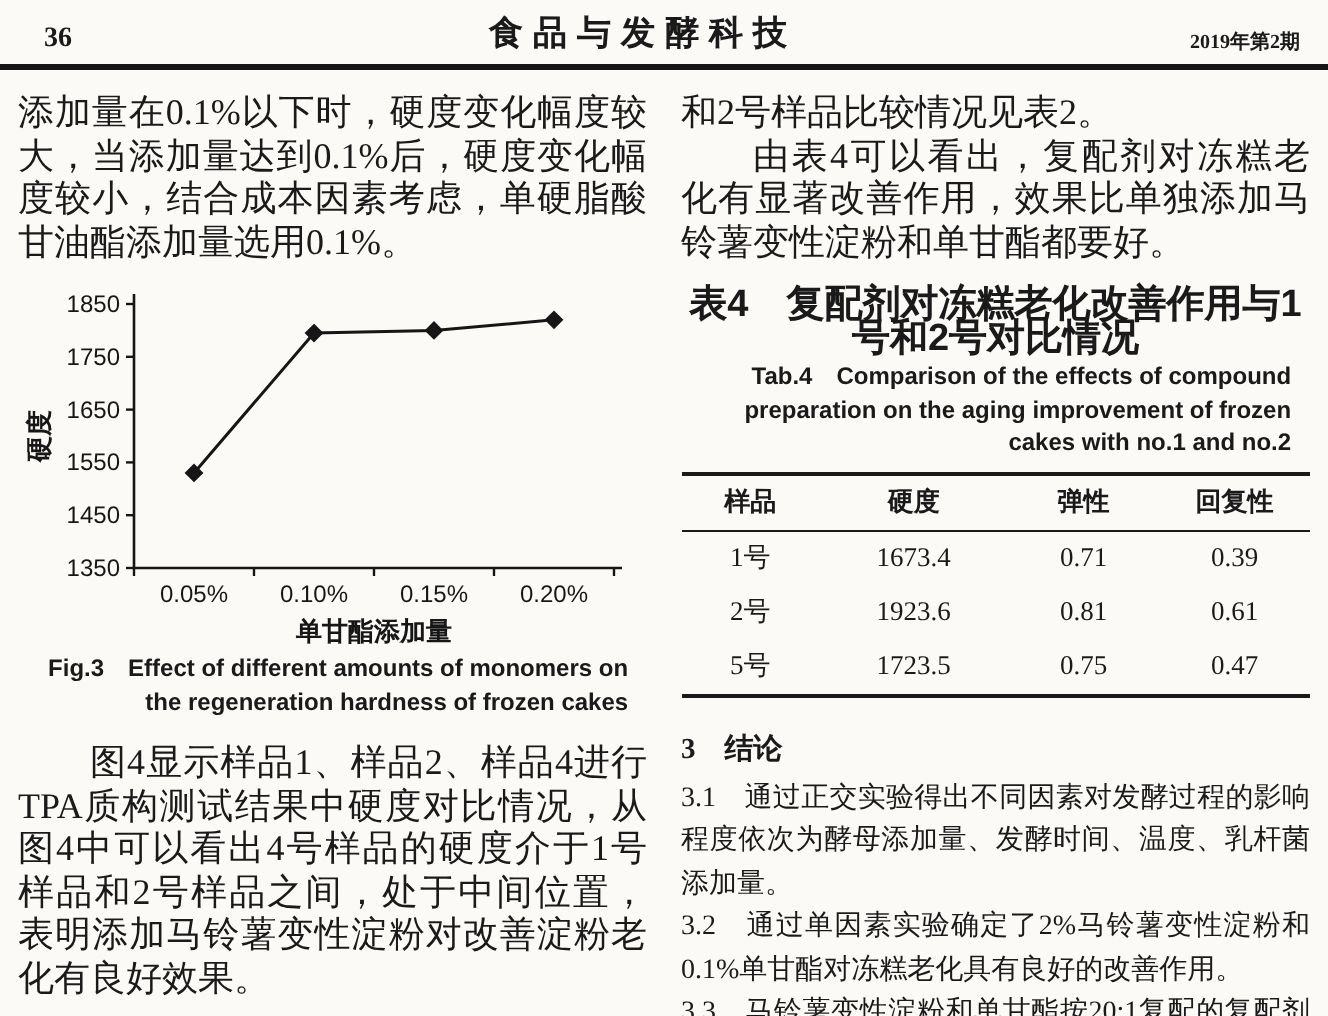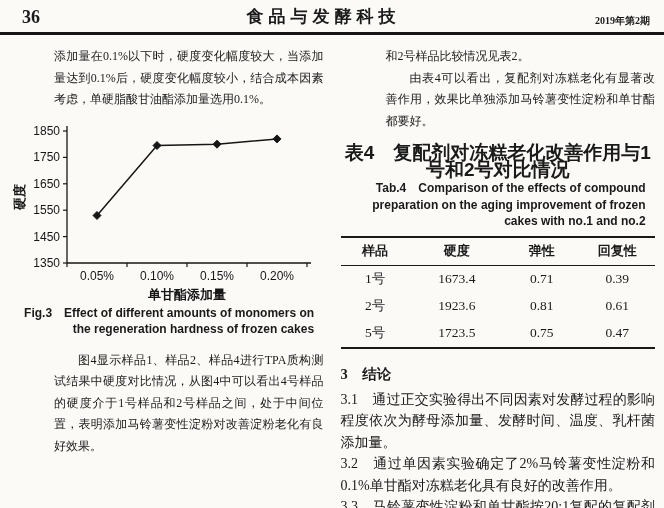--- a/index.html
+++ b/index.html
@@ -6,30 +6,29 @@
   html,body { width:664px; height:508px; }
   body {
     font-family:"Liberation Serif","DejaVu Serif",serif;
     background:#fbfaf7; color:#1a1a1a;
     overflow:hidden; position:relative;
   }
   .page-header {
     display:flex; align-items:flex-end; justify-content:space-between;
     padding:9px 14px 4px 22px; height:32px;
   }
-  .page-num { font-size:18px; font-weight:600; }
+  .page-num { font-size:14px; font-weight:600; }
   .journal-title { font-size:17px; font-weight:bold; letter-spacing:5px; transform:translateX(6px); }
   .issue { font-size:10px; font-weight:bold; }
   .header-rule { height:3px; background:#161616; width:664px; }
   .columns { display:flex; gap:17px; padding:11px 9px 0 9px; }
   .col { flex:1; min-width:0; }
   p.body-text {
-    font-size:12px; line-height:21.5px; text-align:justify;
+    font-size:18px; line-height:21.5px; text-align:justify;
     text-justify:inter-ideograph;
-    margin-left:45px;
   }
   p.indent { text-indent:2em; }
   
   .chart-wrap { margin:6px 0 2px 0; }
   .chart-wrap svg { display:block; }
   .fig-caption-zh, .tab-caption-zh {
     font-family:"Liberation Sans","DejaVu Sans",sans-serif;
     font-size:19px; font-weight:bold; text-align:center; line-height:17px;
   }
   .fig-caption-en, .tab-caption-en {

